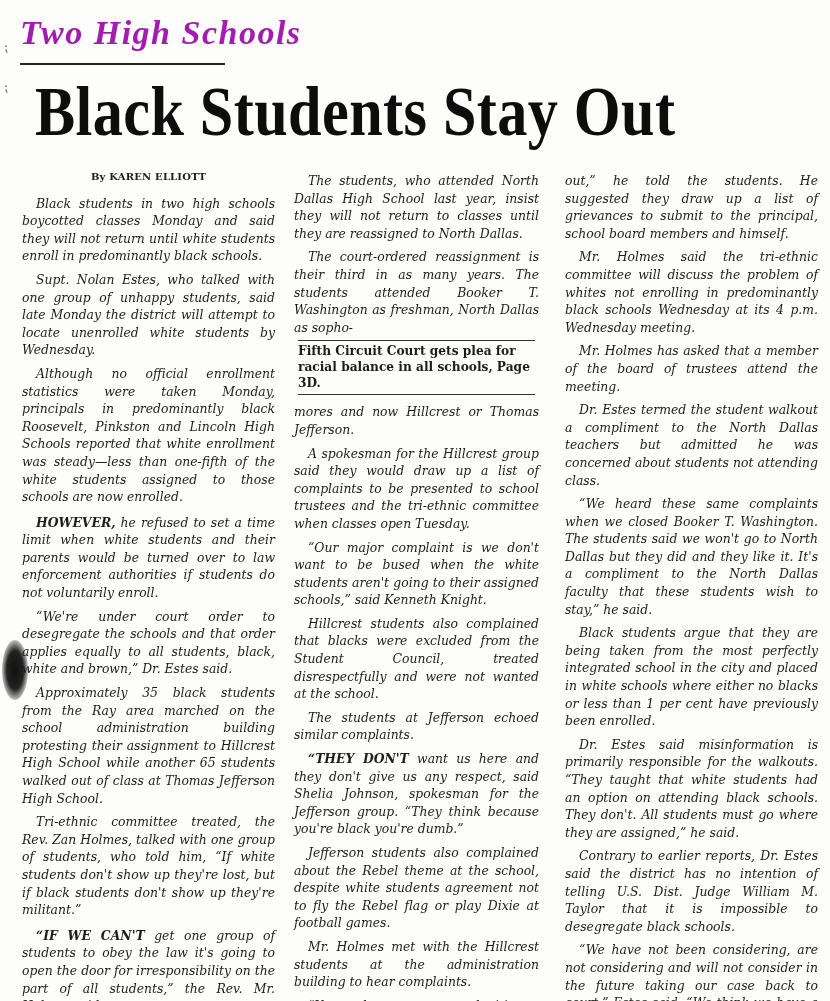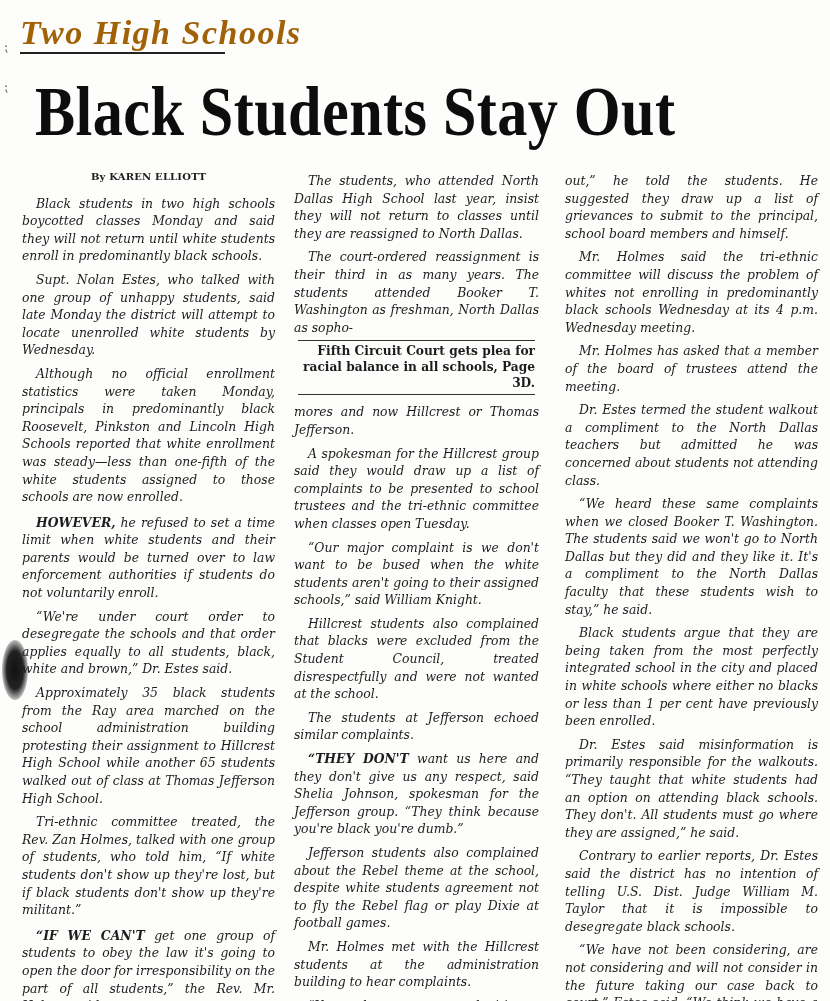--- a/index.html
+++ b/index.html
@@ -2,22 +2,22 @@
 <html><head>
 <meta charset="utf-8">
 <style>
   * { box-sizing: border-box; margin: 0; padding: 0; }
   html, body { width: 830px; height: 1001px; background: #ffffff; overflow: hidden; }
   body { position: relative; font-family: "DejaVu Serif", serif; color: #1a1a1a; }
   .clip { position: absolute; left: 0; top: 0; width: 830px; height: 1001px; background: #fdfdfc; }
   .kicker {
     position: absolute; left: 20px; top: 14px;
     font-family: "Liberation Serif", serif; font-style: italic; font-weight: bold;
-    font-size: 34px; letter-spacing: 1.5px; color: #a16207;
-    border-bottom: 2px solid #222; padding-bottom: 0; width: 205px;
+    font-size: 34px; letter-spacing: 1.5px; color: #a21caf;
+    border-bottom: 2px solid #222; padding-bottom: 11px; width: 205px;
     white-space: nowrap;
   }
   .kicker span { display: inline-block; }
   .headline {
     position: absolute; left: 35px; top: 72px; width: 790px;
     font-family: "Liberation Serif", serif; font-weight: bold;
     font-size: 70px; line-height: 80px; color: #0d0d0d;
     letter-spacing: 0.5px; white-space: nowrap;
     transform: scaleX(0.86); transform-origin: left top;
   }
@@ -30,21 +30,21 @@
   .col2 { left: 294px; width: 245px; top: 172px; }
   .col3 { left: 565px; width: 253px; top: 172px; }
   .byline { text-align: center; font-weight: bold; font-size: 10px; margin-bottom: 9px; letter-spacing: 0.2px; }
   .p { text-indent: 14px; margin-bottom: 6px; font-style: italic; }
   .p.tight { margin-bottom: 0; }
   .p.gap { margin-top: 8px; }
   .lead { font-weight: bold; }
   .sidebar-box {
     border-top: 1px solid #333; border-bottom: 1px solid #333;
     margin: 4px 4px 8px 4px; padding: 2px 0 3px 0;
-    font-weight: bold; font-size: 12.2px; line-height: 16px; text-align: right;
+    font-weight: bold; font-size: 12.2px; line-height: 16px; text-align: left;
   }
   .smudge {
     position: absolute; left: 2px; top: 640px; width: 26px; height: 60px;
     background: radial-gradient(ellipse at center, #111 0%, #222 45%, rgba(0,0,0,0.25) 70%, rgba(0,0,0,0) 80%);
     border-radius: 50%;
   }
   .mark { position: absolute; color: #555; font-size: 12px; }
 </style>
 </head>
 <body>
@@ -72,21 +72,21 @@
     <p class="p">Tri-ethnic committee treated, the Rev. Zan Holmes, talked with one group of students, who told him, “If white students don't show up they're lost, but if black students don't show up they're militant.”</p>
     <p class="p gap"><span class="lead">“IF WE CAN'T</span><span> get one group of students to obey the law it's going to open the door for irresponsibility on the part of all students,” the Rev. Mr. Holmes said.</span></p>
   </div>
 
   <div class="col col2">
     <p class="p">The students, who attended North Dallas High School last year, insist they will not return to classes until they are reassigned to North Dallas.</p>
     <p class="p tight">The court-ordered reassignment is their third in as many years. The students attended Booker T. Washington as freshman, North Dallas as sopho-</p>
     <div class="sidebar-box">Fifth Circuit Court gets plea for racial balance in all schools, Page 3D.</div>
     <p class="p" style="text-indent:0">mores and now Hillcrest or Thomas Jefferson.</p>
     <p class="p">A spokesman for the Hillcrest group said they would draw up a list of complaints to be presented to school trustees and the tri-ethnic committee when classes open Tuesday.</p>
-    <p class="p">“Our major complaint is we don't want to be bused when the white students aren't going to their assigned schools,” said William Knight.</p>
+    <p class="p">“Our major complaint is we don't want to be bused when the white students aren't going to their assigned schools,” said Kenneth Knight.</p>
     <p class="p">Hillcrest students also complained that blacks were excluded from the Student Council, treated disrespectfully and were not wanted at the school.</p>
     <p class="p">The students at Jefferson echoed similar complaints.</p>
     <p class="p"><span class="lead">“THEY DON'T</span><span> want us here and they don't give us any respect, said Shelia Johnson, spokesman for the Jefferson group. “They think because you're black you're dumb.”</span></p>
     <p class="p">Jefferson students also complained about the Rebel theme at the school, despite white students agreement not to fly the Rebel flag or play Dixie at football games.</p>
     <p class="p">Mr. Holmes met with the Hillcrest students at the administration building to hear complaints.</p>
     <p class="p">“You have some legitimate complaints but I'm concerned about your not being in school while you work them</p>
   </div>
 
   <div class="col col3">
     <p class="p" style="text-indent:0">out,” he told the students. He suggested they draw up a list of grievances to submit to the principal, school board members and himself.</p>

